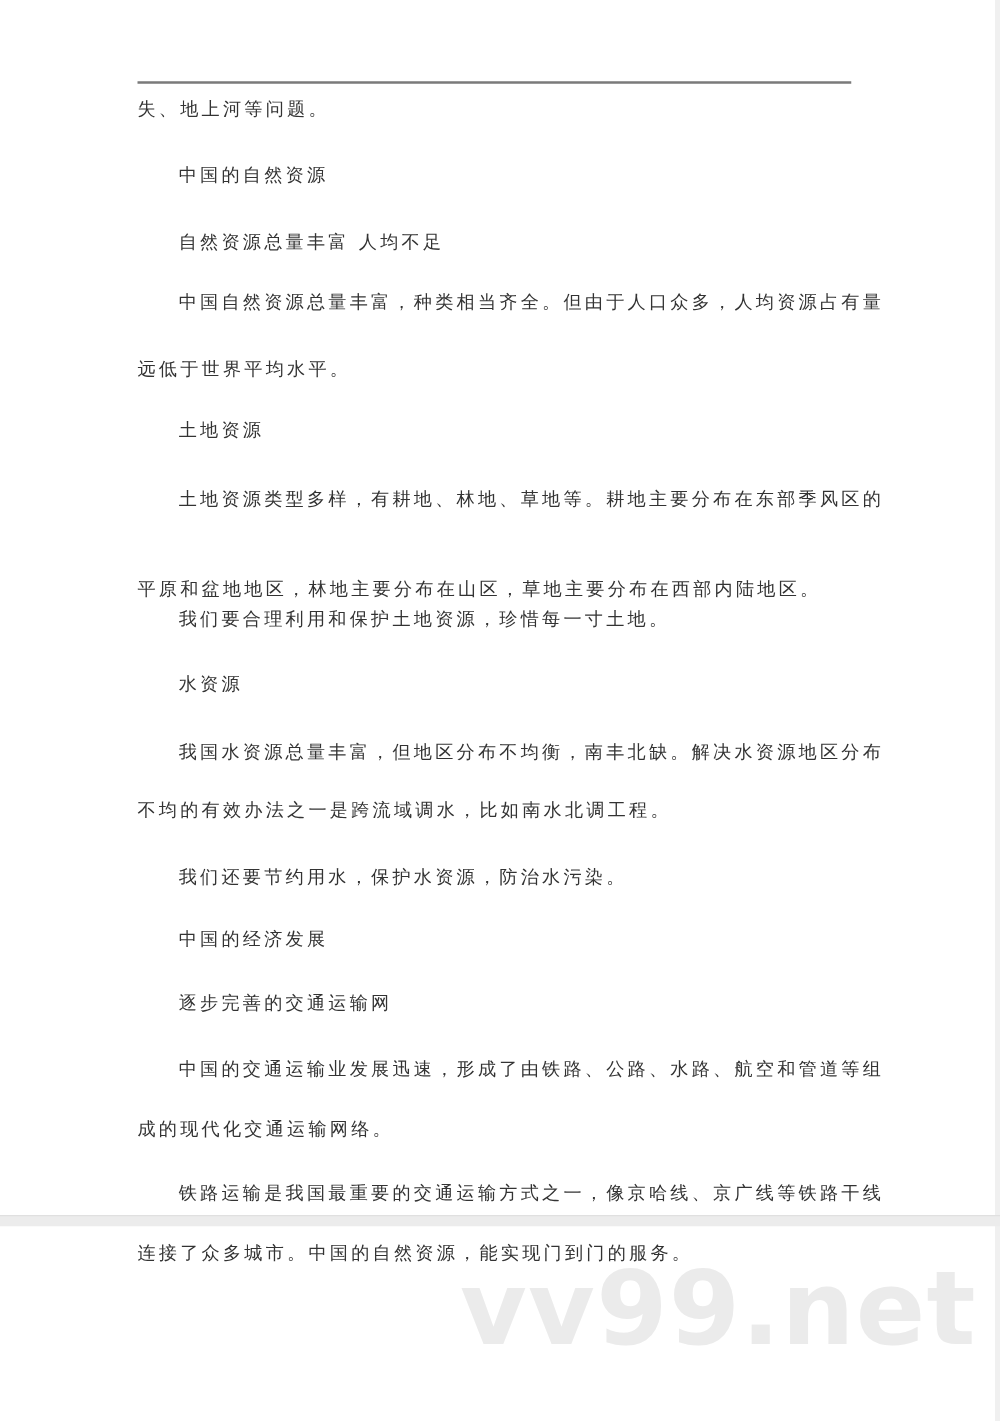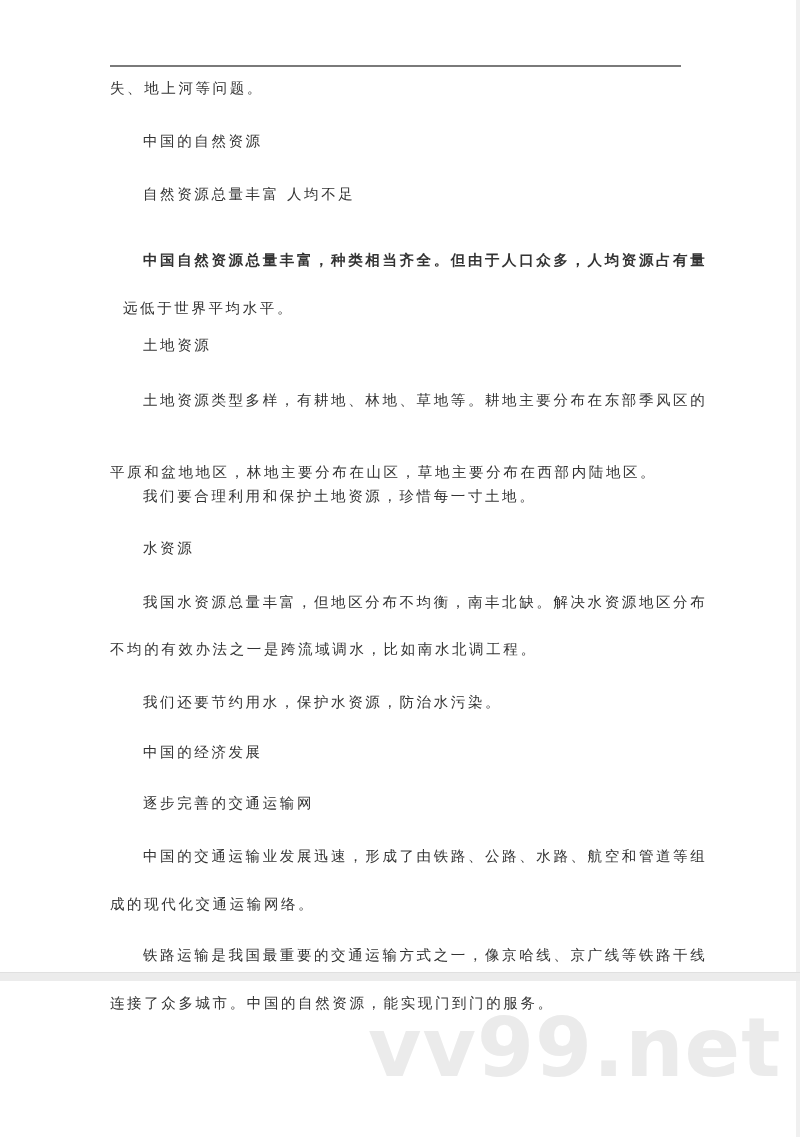--- a/index.html
+++ b/index.html
@@ -24,22 +24,22 @@
 </head>
 <body>
 
 <div class="page">
   <div class="header-rule"></div>
 
   <div class="content">
     <div class="p" style="top: 78px;">失、地上河等问题。</div>
     <div class="p indent" style="top: 131px;">中国的自然资源</div>
     <div class="p indent" style="top: 184px;">自然资源总量丰富 人均不足</div>
-    <div class="p indent" style="top: 250px; font-weight: bold;">中国自然资源总量丰富，种类相当齐全。但由于人口众多，人均资源占有量</div>
-    <div class="p" style="top: 298px; margin-left: 13px;">远低于世界平均水平。</div>
+    <div class="p indent" style="top: 232px;">中国自然资源总量丰富，种类相当齐全。但由于人口众多，人均资源占有量</div>
+    <div class="p" style="top: 286px;">远低于世界平均水平。</div>
     <div class="p indent" style="top: 335px;">土地资源</div>
     <div class="p indent" style="top: 390px;">土地资源类型多样，有耕地、林地、草地等。耕地主要分布在东部季风区的</div>
     <div class="p" style="top: 462px;">平原和盆地地区，林地主要分布在山区，草地主要分布在西部内陆地区。</div>
     <div class="p indent" style="top: 486px;">我们要合理利用和保护土地资源，珍惜每一寸土地。</div>
     <div class="p indent" style="top: 538px;">水资源</div>
     <div class="p indent" style="top: 592px;">我国水资源总量丰富，但地区分布不均衡，南丰北缺。解决水资源地区分布</div>
     <div class="p" style="top: 639px;">不均的有效办法之一是跨流域调水，比如南水北调工程。</div>
     <div class="p indent" style="top: 692px;">我们还要节约用水，保护水资源，防治水污染。</div>
     <div class="p indent" style="top: 742px;">中国的经济发展</div>
     <div class="p indent" style="top: 793px; text-align: center;">逐步完善的交通运输网</div>

